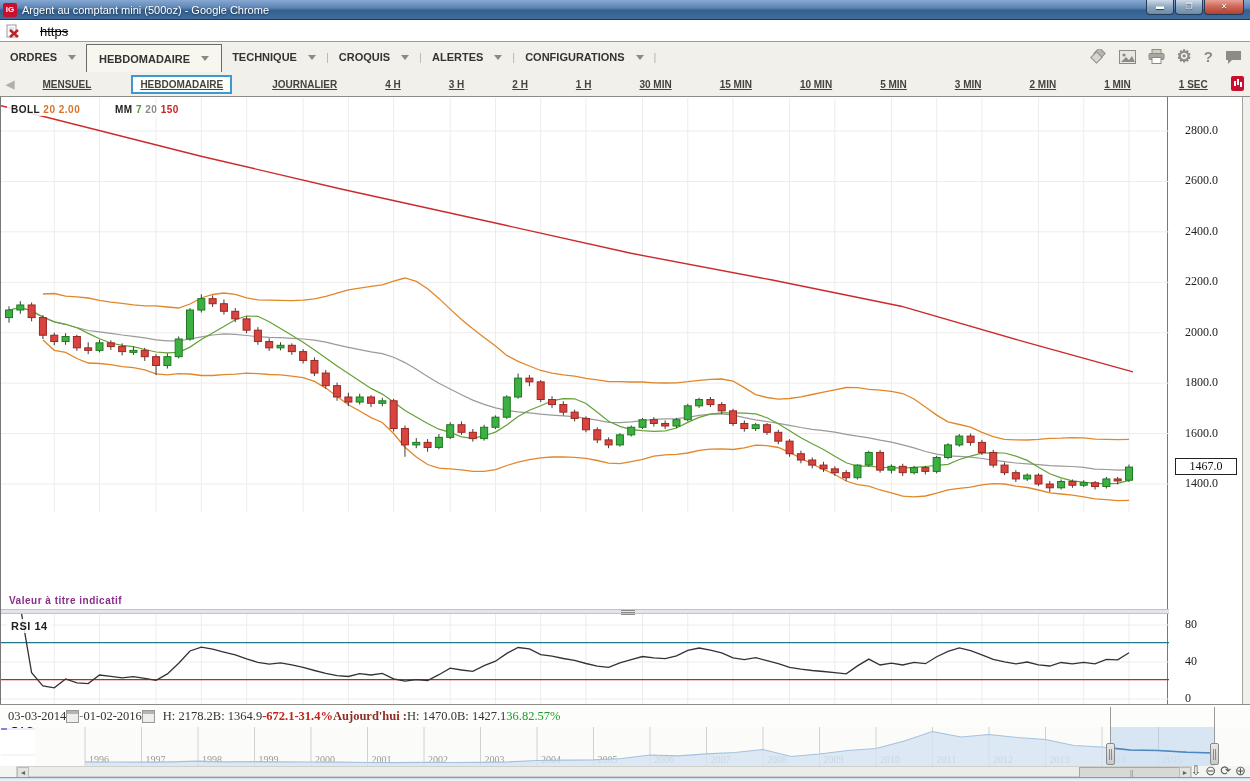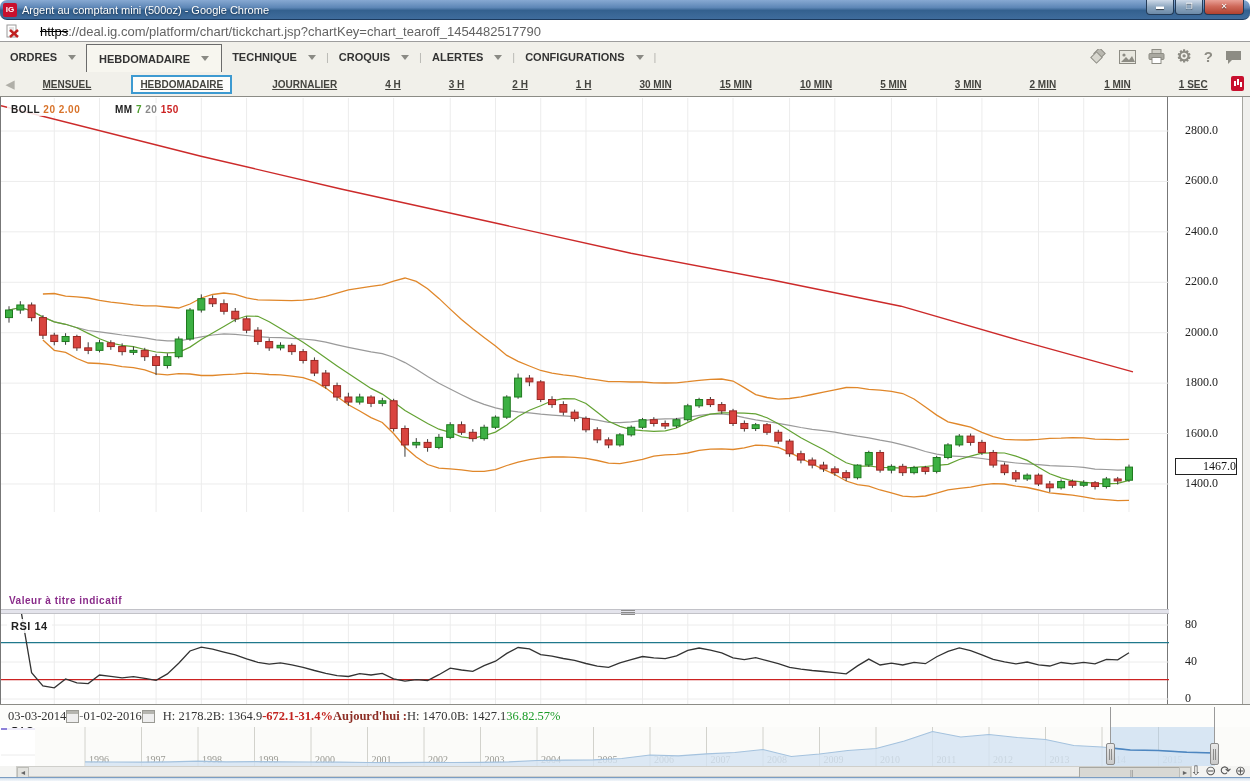--- a/index.html
+++ b/index.html
@@ -2,21 +2,21 @@
 <html><head>
 <meta charset="utf-8">
 <style>
   * { margin:0; padding:0; box-sizing:border-box; }
   body { font-family:"Liberation Sans", sans-serif; background:#fff; }
   #screen { position:relative; width:1250px; height:781px; overflow:hidden; background:#fff; }
 
   
   #titlebar { position:absolute; left:0; top:0; width:1250px; height:20px;
     background:linear-gradient(180deg,#87a9d2 0%,#5d86b6 40%,#34618f 55%,#3f6c9c 100%);
-    border-bottom:1px solid #1c3a5e; display:flex; align-items:center;border-radius:7px; }
+    border-bottom:1px solid #1c3a5e; display:flex; align-items:center; }
   #ig-logo { width:14px; height:14px; margin:0 5px 0 3px; background:#c8102e; color:#fff;
     font-size:8px; font-weight:bold; display:flex; align-items:center; justify-content:center; border-radius:2px; }
   #win-title { color:#fff; font-size:11px; text-shadow:0 1px 2px rgba(0,0,0,.5); }
   #win-buttons { position:absolute; right:6px; top:0; display:flex; }
   .winbtn { width:28px; height:15px; border:1px solid #243b57; border-top:none; border-radius:0 0 4px 4px;
     background:linear-gradient(180deg,#cdd9e8,#8da6bf 50%,#6c8aa8); color:#fff; font-size:8px; line-height:13px;
     text-align:center; margin-left:1px; text-shadow:0 1px 1px rgba(0,0,0,.6); }
   .winbtn.close { width:40px; background:linear-gradient(180deg,#e9a197,#cf6a5b 45%,#b0412f); }
 
   
@@ -59,21 +59,21 @@
   #boll-label { left:6px; top:6px; } #mm-label { left:110px; top:6px; }
   #rsi-label { left:6px; top:522px; font-size:11px;text-align:right; }
   #stoch-label { left:6px; top:620px; font-size:11px; }
   .v-orange { color:#d8732a; } .v-green { color:#4f9e2f; } .v-gray { color:#8a8a8a; } .v-red { color:#cc2222; }
   #note-label { position:absolute; left:8px; top:498px; font-size:10px; font-weight:bold; color:#8a2c8a; letter-spacing:.5px; }
 
   
   #axis-col { position:absolute; left:1169px; top:0; width:73px; height:607px; background:#fff; }
   .tick-label { position:absolute; left:16px; font-family:"Liberation Serif", serif; font-size:12px; color:#222; }
   #cur-price-tag { position:absolute; left:6px; width:62px; height:17px; border:1px solid #222; background:#fff;
-    font-family:"Liberation Serif", serif; font-size:12px; text-align:right; line-height:15px; color:#111; }
+    font-family:"Liberation Serif", serif; font-size:12px; text-align:center; line-height:15px; color:#111; }
   #right-strip { position:absolute; left:1242px; top:0; width:8px; height:607px; background:#f0f0ee; border-left:1px solid #a5a5a0; }
 
   
   #statusbar { position:absolute; left:0; top:704px; width:1250px; height:23px; background:#fdfdfb; border-top:1px solid #8c8c86;
     display:flex; align-items:center; padding-left:8px; font-family:"Liberation Serif", serif; font-size:12.5px; color:#333; }
   .cal-icon { display:inline-block; width:13px; height:13px; border:1px solid #9a9a94; background:#eee; position:relative; }
   .cal-icon::before { content:""; position:absolute; left:0; top:0; right:0; height:3px; background:#b5b5af; }
   .st-red { color:#c2221d; font-weight:bold; } .st-maroon { color:#8c2e25; font-weight:bold; }
   .st-green { color:#1a9b27; font-weight:normal; }
 
@@ -114,21 +114,20 @@
 
   <div id="urlbar">
     <svg width="14" height="15" viewBox="0 0 14 15">
       <rect x="1" y="1" width="9" height="12" fill="#fff" stroke="#9a9a9a"></rect>
       <line x1="3" y1="4" x2="8" y2="4" stroke="#c8c8c8"></line>
       <line x1="3" y1="6" x2="8" y2="6" stroke="#c8c8c8"></line>
       <line x1="4" y1="6" x2="12" y2="13" stroke="#c02020" stroke-width="2.4"></line>
       <line x1="12" y1="6" x2="4" y2="13" stroke="#c02020" stroke-width="2.4"></line>
     </svg>
     <span class="proto">https</span>
-    <span class="rest">://deal.ig.com/platform/chart/tickchart.jsp?chartKey=chart_tearoff_1454482517790</span>
   </div>
 
   <div id="menubar">
     <div class="menu-item">
       <span>ORDRES</span>
         <span class="dd-arrow"></span>
     </div>
     <div class="menu-item tab">
       <span>HEBDOMADAIRE</span>
         <span class="dd-arrow"></span>

